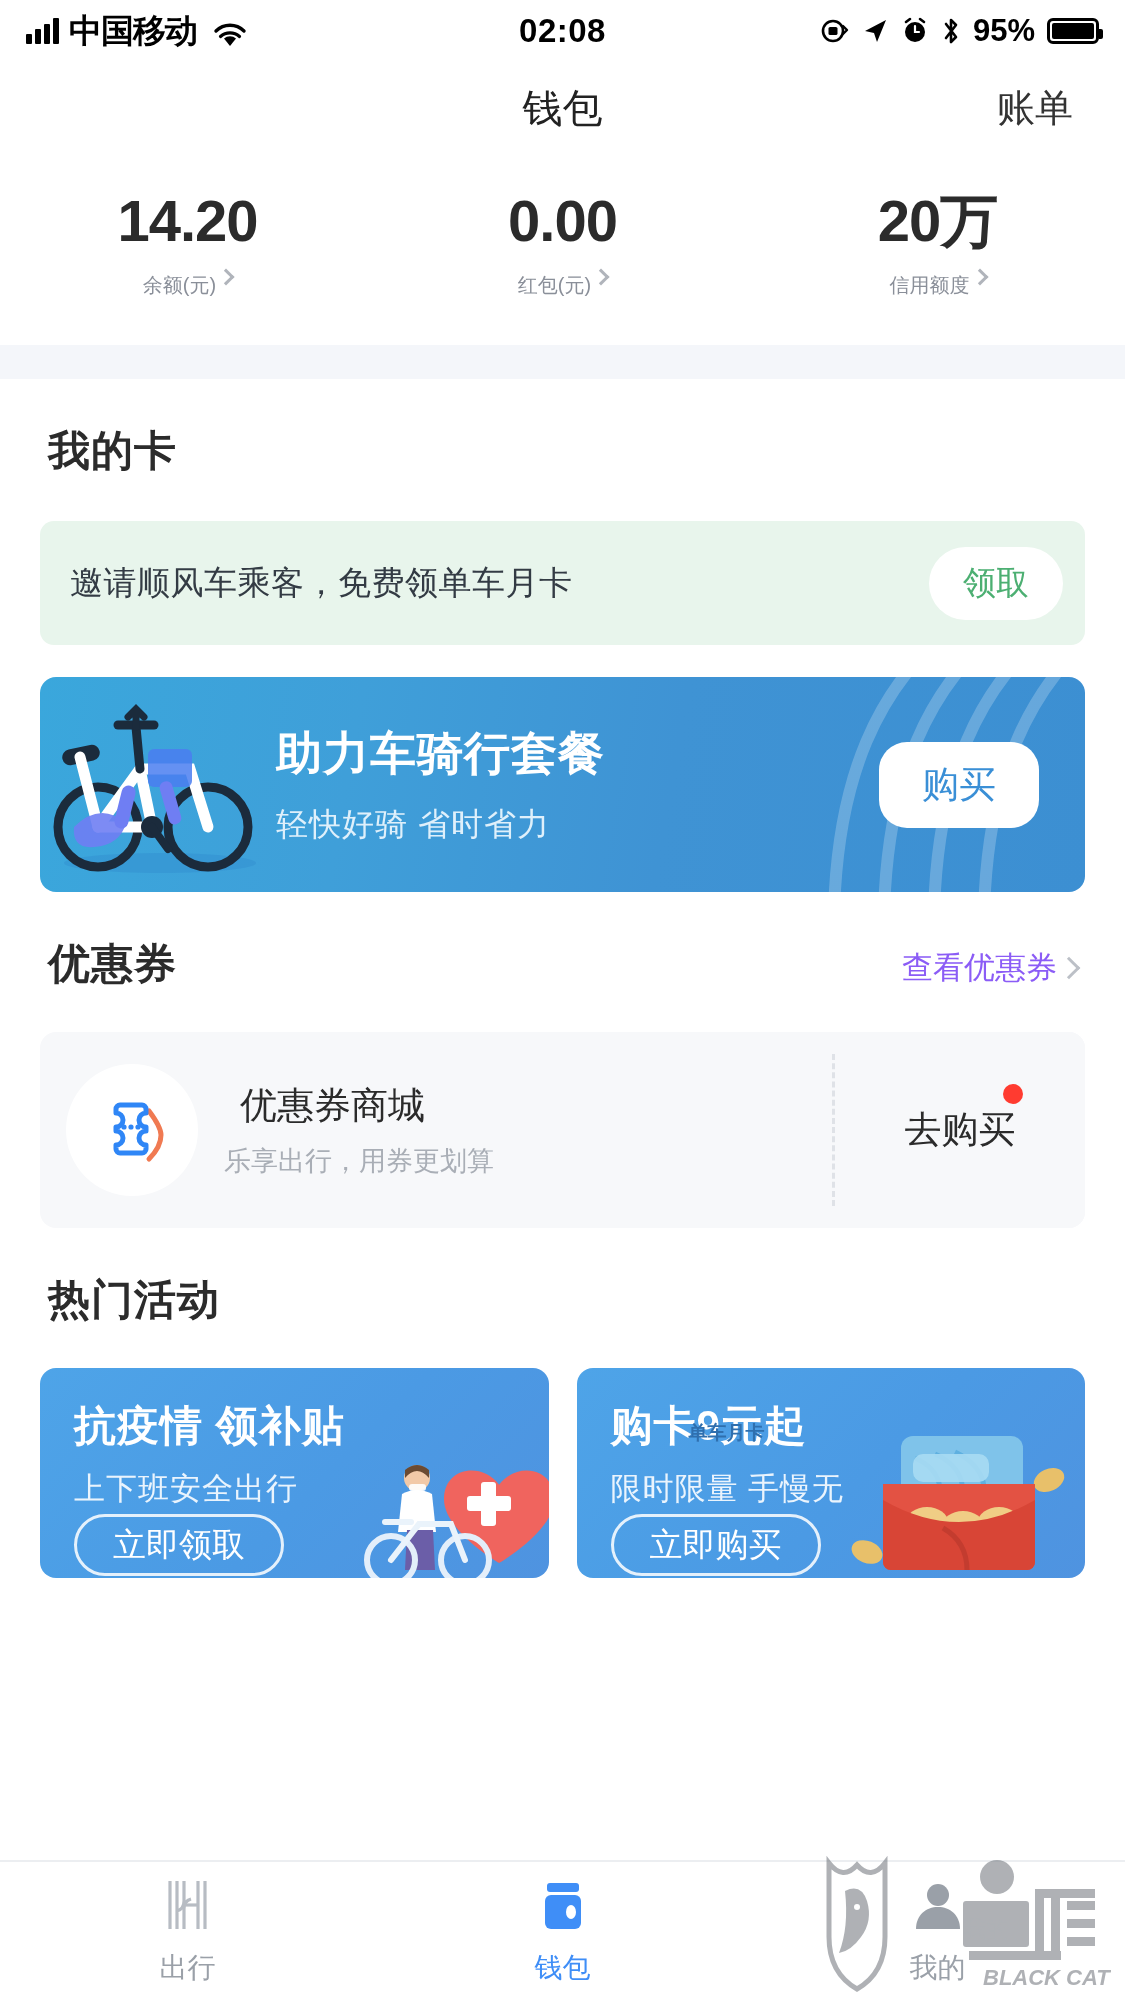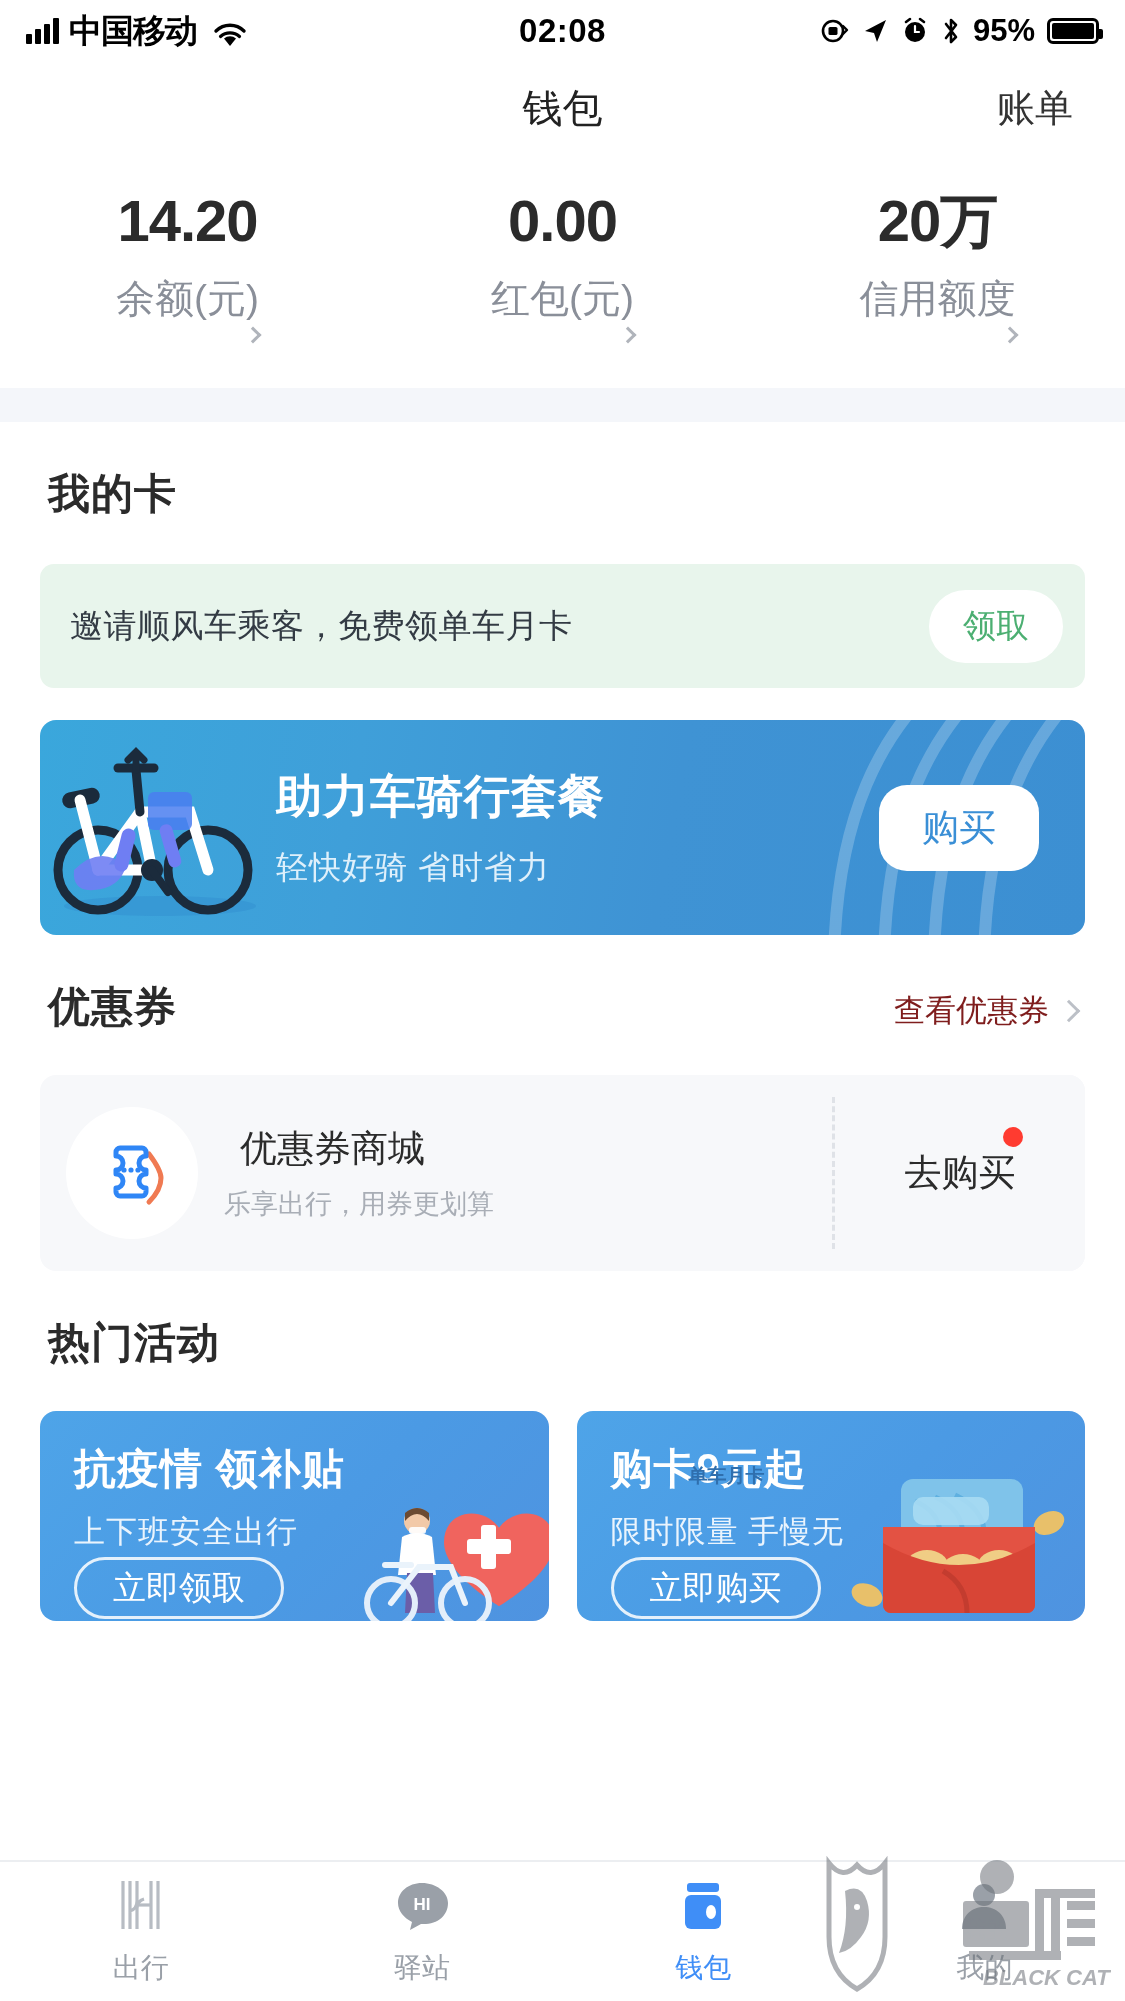--- a/index.html
+++ b/index.html
@@ -63,39 +63,39 @@
   
   .balance {
     display:flex; padding:38px 0 46px 0; background:#fff;
   }
   .bal-col { flex:1; text-align:center; }
   .bal-num {
     font-size:58px; font-weight:bold; color:#2b2b2b;
     letter-spacing:-1px; line-height:1;
   }
   .bal-label {
-    margin-top:22px; font-size:39px; color:#8a8f99;
-    display:inline-flex; align-items:flex-end; gap:4px;flex-direction:column;
+    margin-top:22px; font-size:20px; color:#8a8f99;
+    display:inline-flex; align-items:flex-start; gap:4px;
   }
   .chev {
     display:inline-block; width:12px; height:12px;
     border-top:3px solid #b0b4bb; border-right:3px solid #b0b4bb;
     transform:rotate(45deg); position:relative; top:-1px;
   }
 
   .band { height:34px; background:#f4f6fa; }
 
   
   .section-head {
     display:flex; align-items:baseline; justify-content:space-between;
     padding:44px 48px 0 48px;
   }
   .section-title { font-size:42px; font-weight:bold; color:#2b2b2b; letter-spacing:1px;}
   .section-more {
-    font-size:31px; color:#7f1d1d; display:inline-flex; align-items:center; gap:12px;
+    font-size:31px; color:#8b5cf6; display:inline-flex; align-items:center; gap:4px;
   }
   .chev-lg {
     display:inline-block; width:16px; height:16px;
     border-top:3px solid #bcc0c7; border-right:3px solid #bcc0c7;
     transform:rotate(45deg);
   }
 
   
   .green-card {
     margin:42px 40px 0 40px; height:124px;
@@ -407,29 +407,20 @@
         <g fill="none" stroke="#b7bcc3" stroke-width="3.2">
           <path d="M10 4 v48 M17 4 v48 M24 4 v20 q0 8 -7 10 M24 52 v-20 q0 -8 7 -10"></path>
           <path d="M38 4 v48 M45 4 v48"></path>
           <path d="M24 28 h14"></path>
         </g>
       </svg>
     </span>
     <span class="tab-label">出行</span>
   </div>
 
-  <div class="tab">
-    <span class="tab-ico">
-      <svg width="56" height="56" viewBox="0 0 56 56">
-        <path d="M28 6 C14 6 4 15 4 26 c0 8 6 15 14 19 l-2 8 l11 -6 c16 1 27 -8 27 -21 C54 15 42 6 28 6z" fill="#9aa0a8"></path>
-        <text x="28" y="33" font-family="'Liberation Sans',sans-serif" font-size="17" font-weight="bold" fill="#fff" text-anchor="middle">HI</text>
-      </svg>
-    </span>
-    <span class="tab-label">驿站</span>
-  </div>
 
   <div class="tab active">
     <span class="tab-ico">
       <svg width="56" height="56" viewBox="0 0 56 56">
         <rect x="12" y="6" width="32" height="9" rx="3" fill="#3f8ef7"></rect>
         <rect x="10" y="18" width="36" height="34" rx="6" fill="#3f8ef7"></rect>
         <ellipse cx="36" cy="35" rx="5" ry="7" fill="#ffffff"></ellipse>
       </svg>
     </span>
     <span class="tab-label">钱包</span>

